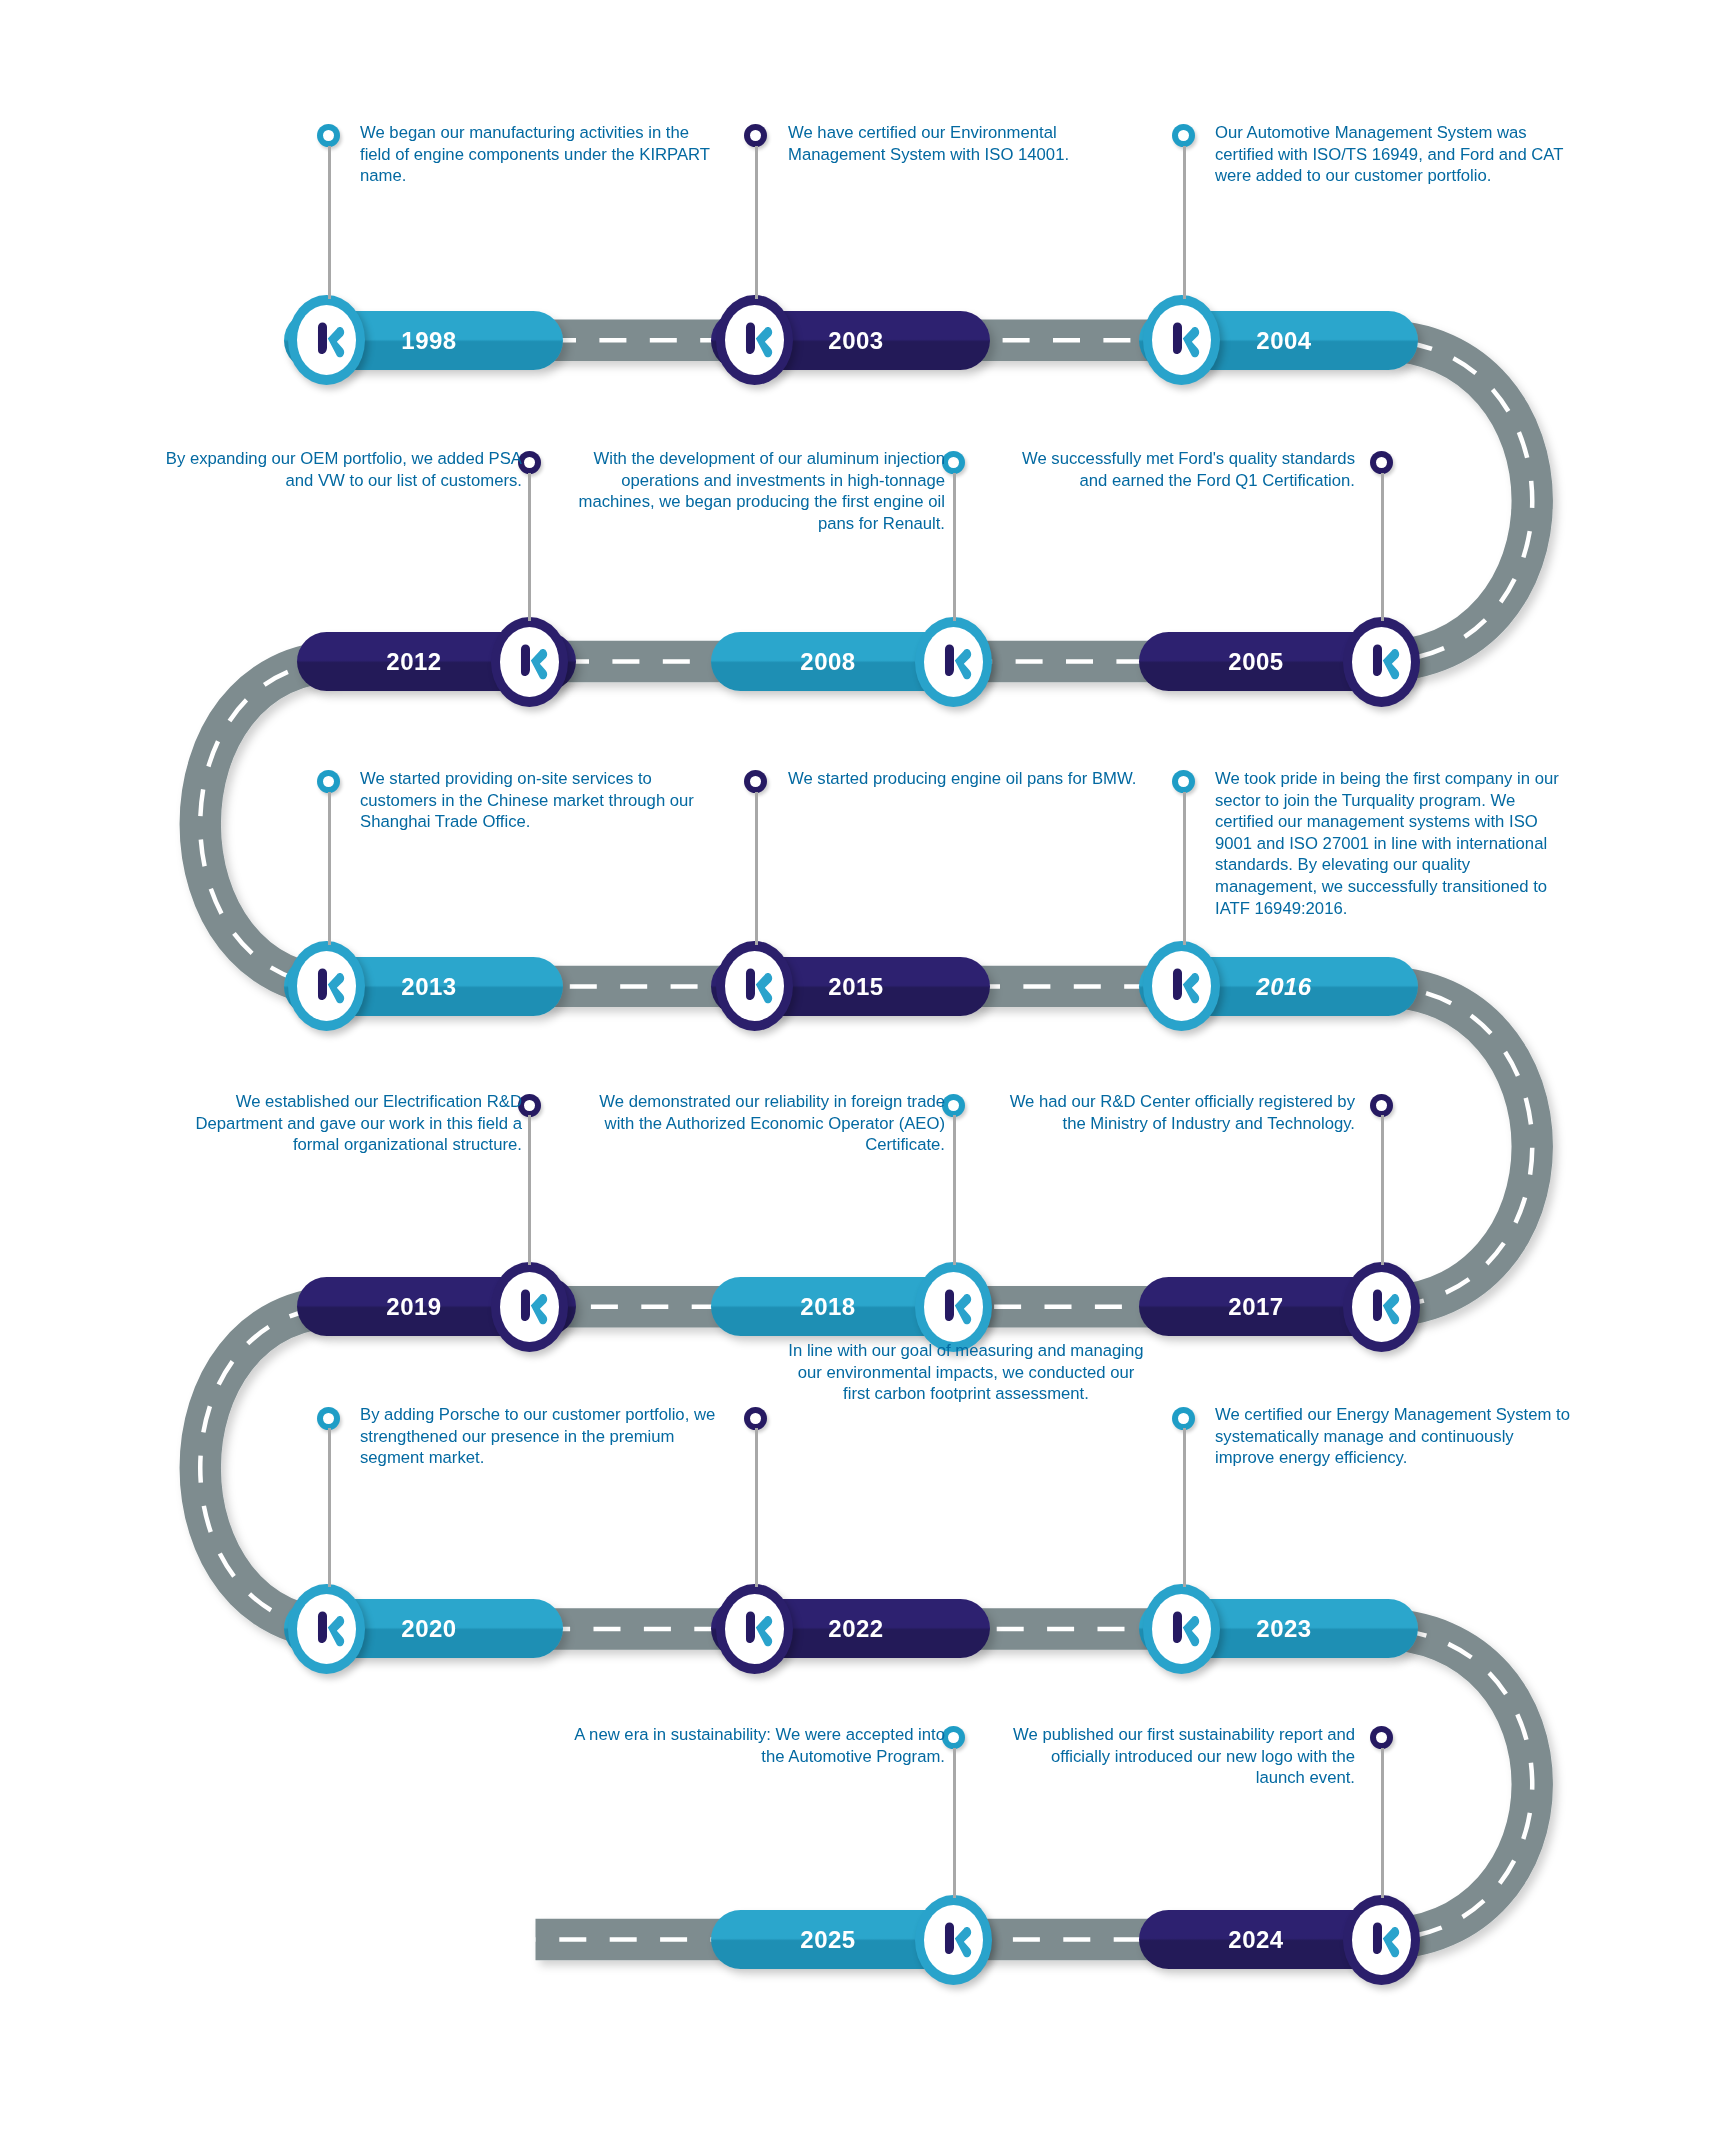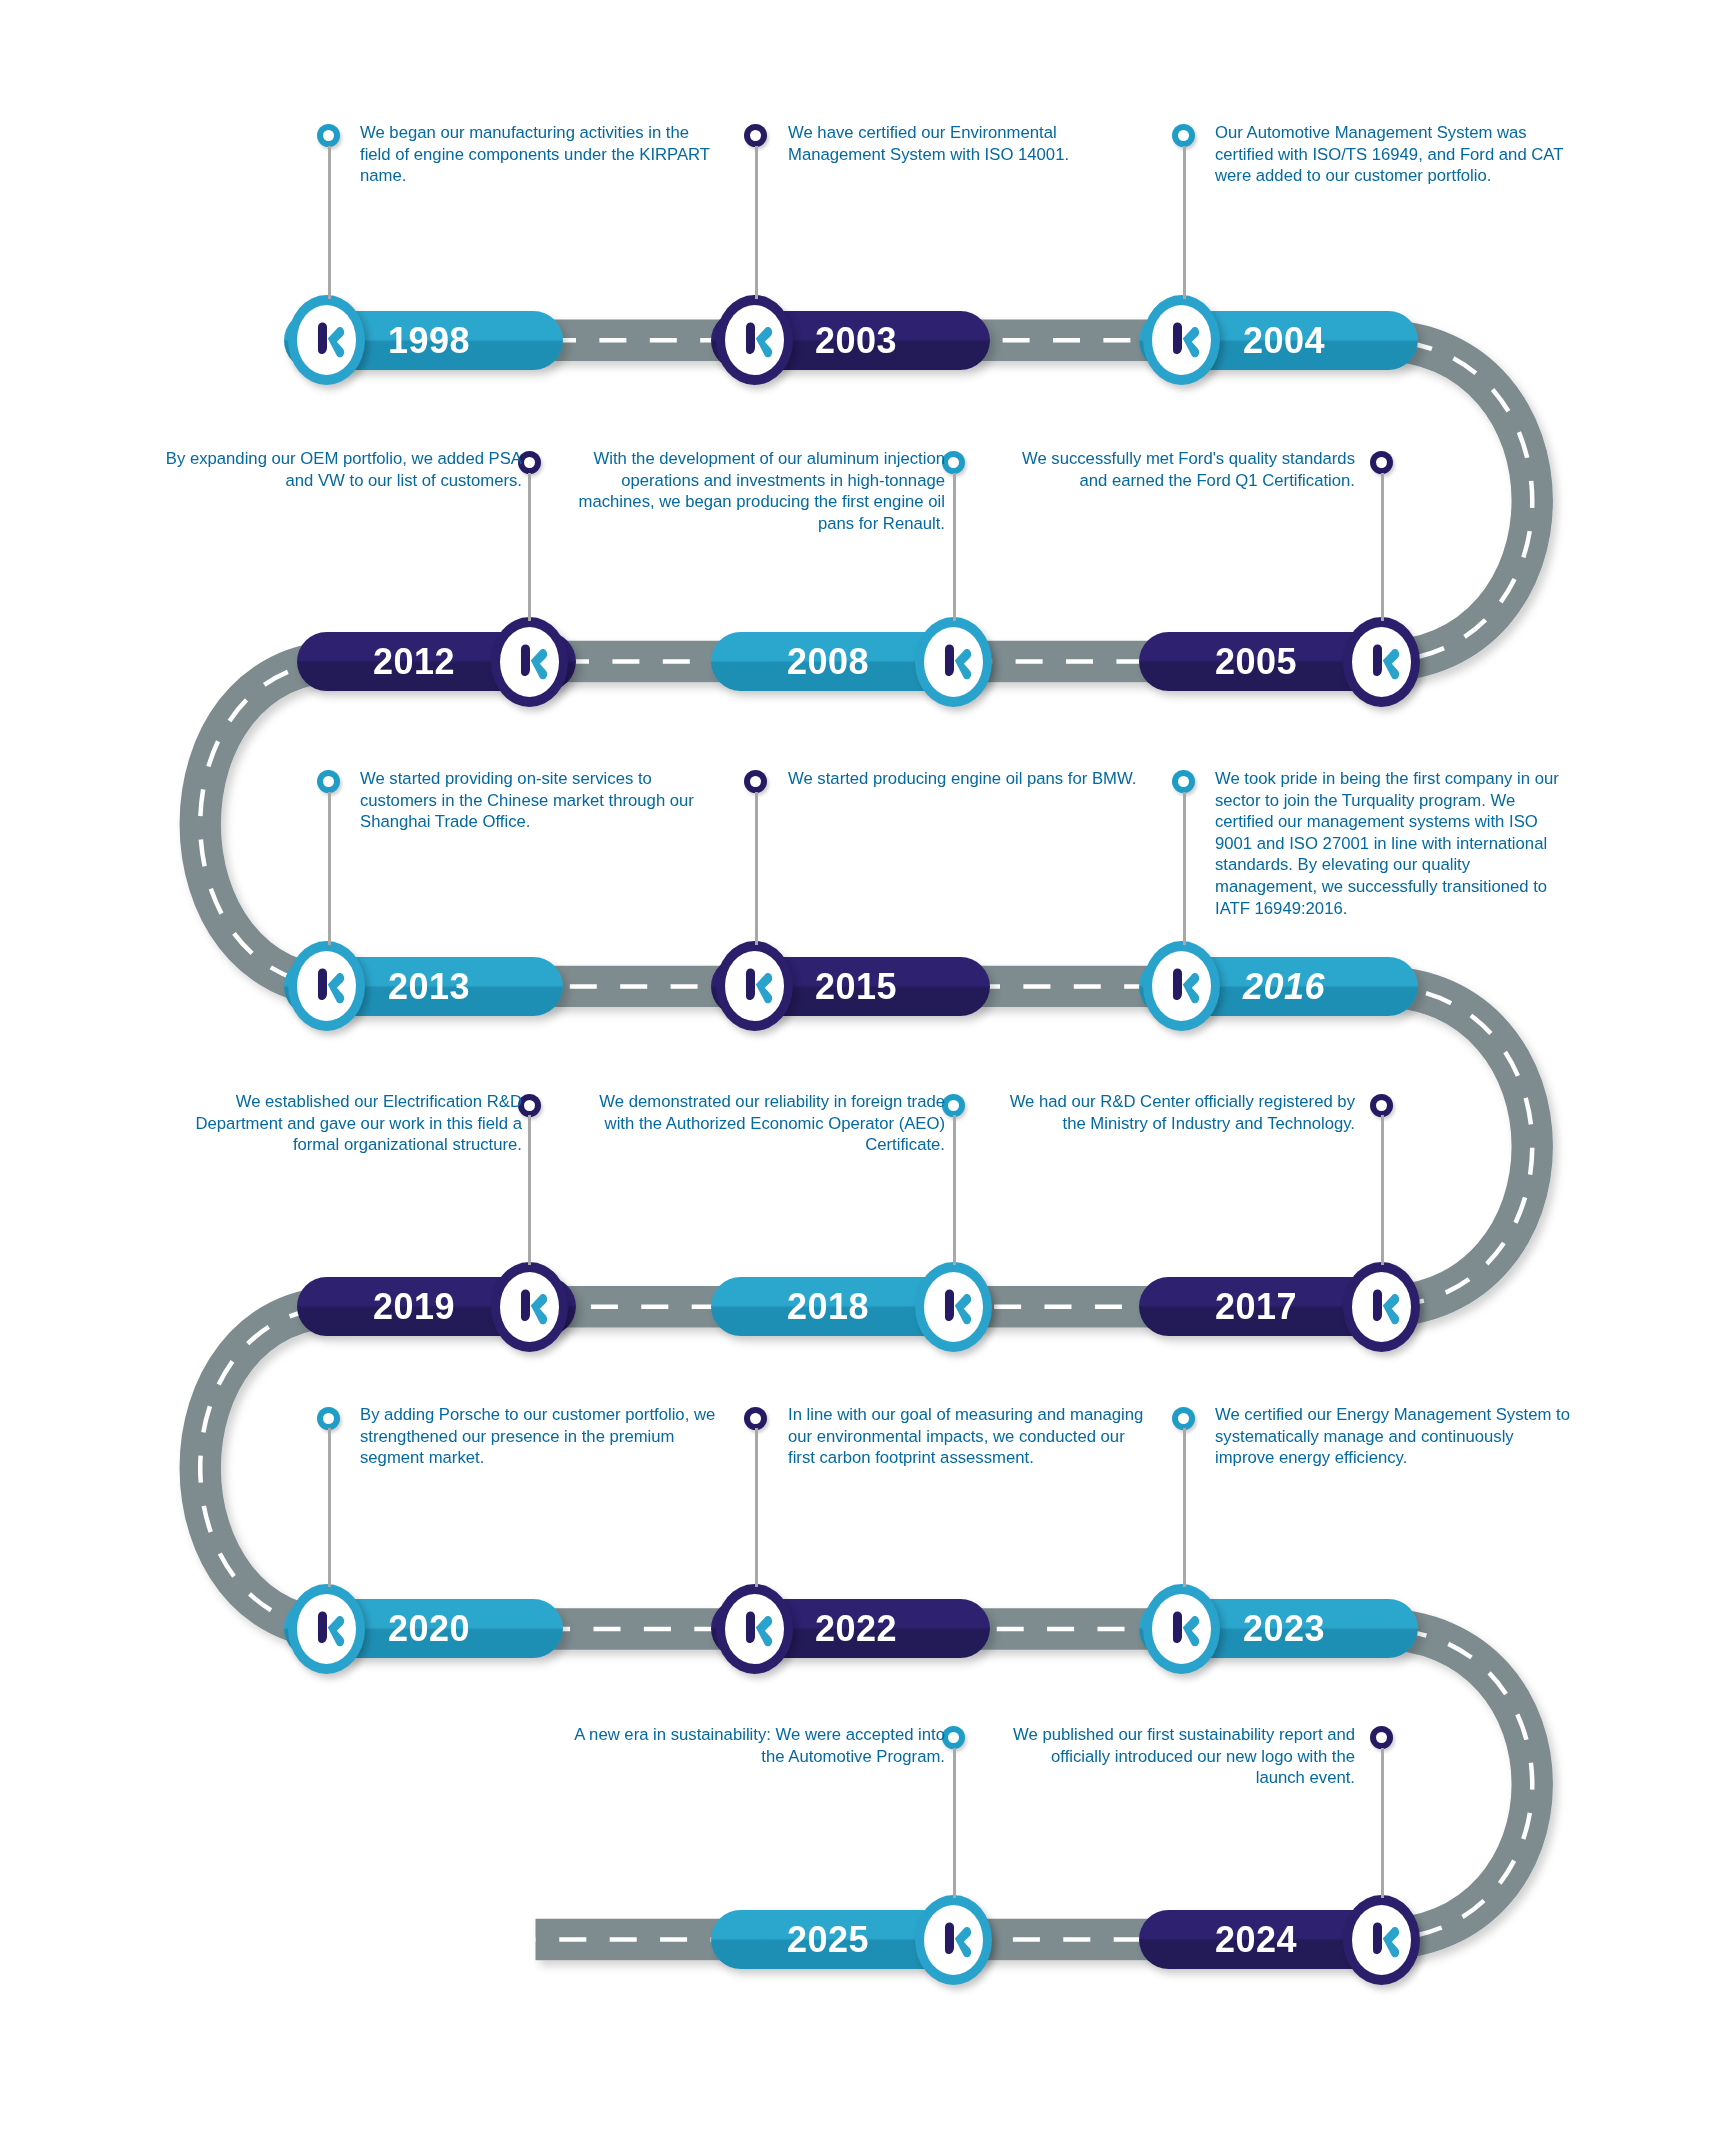--- a/index.html
+++ b/index.html
@@ -10,21 +10,21 @@
   #roadlayer{position:absolute;left:0;top:0;width:1728px;height:2142px;}
 
   
   .pill{
     position:absolute;height:59px;border-radius:30px;
     box-shadow:4.5px 5.4px 8px rgba(0,0,0,.18);
     display:flex;align-items:center;
   }
   .pill .yr{
     position:absolute;top:50%;transform:translateY(-50%);
-    color:#fff;font-size:36px;font-weight:bold;letter-spacing:0.5px;
+    color:#fff;font-size:24px;font-weight:bold;letter-spacing:0.5px;
     font-family:"Liberation Sans",sans-serif;white-space:nowrap;
   }
   .pill.cyan{background:linear-gradient(180deg,#2ba6cc 0%,#2ba6cc 48%,#1e8fb4 52%,#1e8fb4 100%);}
   .pill.navy{background:linear-gradient(180deg,#2d2170 0%,#2d2170 48%,#231a58 52%,#231a58 100%);}
 
   
   .badge{position:absolute;width:77px;height:90px;}
   .badge .ring{
     position:absolute;inset:0;border-radius:50%;
     box-shadow:3.6px 4.5px 7.2px rgba(0,0,0,.22);
@@ -277,21 +277,21 @@
       <div class="badge navy" style="left:716px;top:1584px;">
         <div class="ring"></div>
         <div class="disc"></div>
         <div class="klogo"><svg width="41" height="41" viewBox="0 0 100 100" xmlns="http://www.w3.org/2000/svg">
             <path fill="#261a62" d="M28 22 c0-6 5-11 11-11 c6 0 11 5 11 11 L50 72 c0 9 -6 16 -13 16 c-5 0 -9-4 -9-10 Z"></path>
             <path fill="#2aa3cc" d="M52 50 L74 26 c4-5 11-5 15 0 c4 5 4 12 0 17 L74 58 L89 75 c4 5 4 12 0 17 c-4 5-11 5-15 0 Z"></path>
           </svg></div>
       </div>
       <div class="pin navy" style="left:744px;top:1407px;"></div>
       <div class="stem" style="left:755px;top:1428px;height:159px;"></div>
-      <div class="note left" style="left:788px;top:1404px;width:356px;">In line with our goal of measuring and managing our environmental impacts, we conducted our first carbon footprint assessment.</div>
+      <div class="note left" style="left:788px;top:1340px;width:356px;text-align:center;">In line with our goal of measuring and managing our environmental impacts, we conducted our first carbon footprint assessment.</div>
       <div class="pill cyan" style="left:1139px;top:1599px;width:279px;">
         <span class="yr" style="left:145px;transform:translate(-50%,-50%);">2023</span>
       </div>
       <div class="badge cyan" style="left:1143px;top:1584px;">
         <div class="ring"></div>
         <div class="disc"></div>
         <div class="klogo"><svg width="41" height="41" viewBox="0 0 100 100" xmlns="http://www.w3.org/2000/svg">
             <path fill="#261a62" d="M28 22 c0-6 5-11 11-11 c6 0 11 5 11 11 L50 72 c0 9 -6 16 -13 16 c-5 0 -9-4 -9-10 Z"></path>
             <path fill="#2aa3cc" d="M52 50 L74 26 c4-5 11-5 15 0 c4 5 4 12 0 17 L74 58 L89 75 c4 5 4 12 0 17 c-4 5-11 5-15 0 Z"></path>
           </svg></div>

